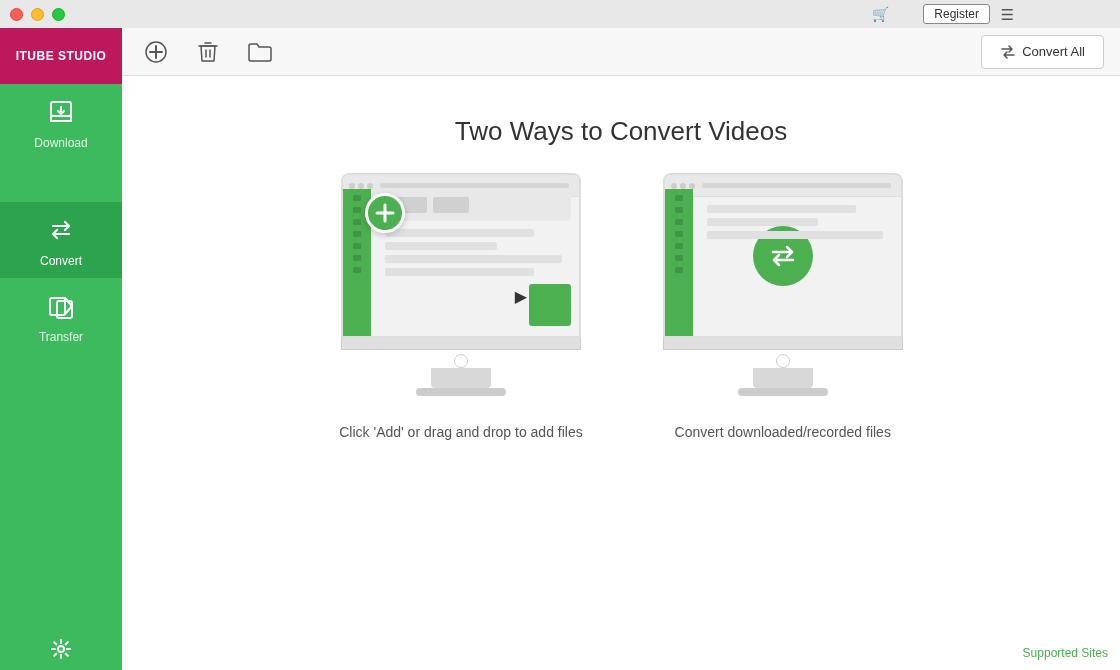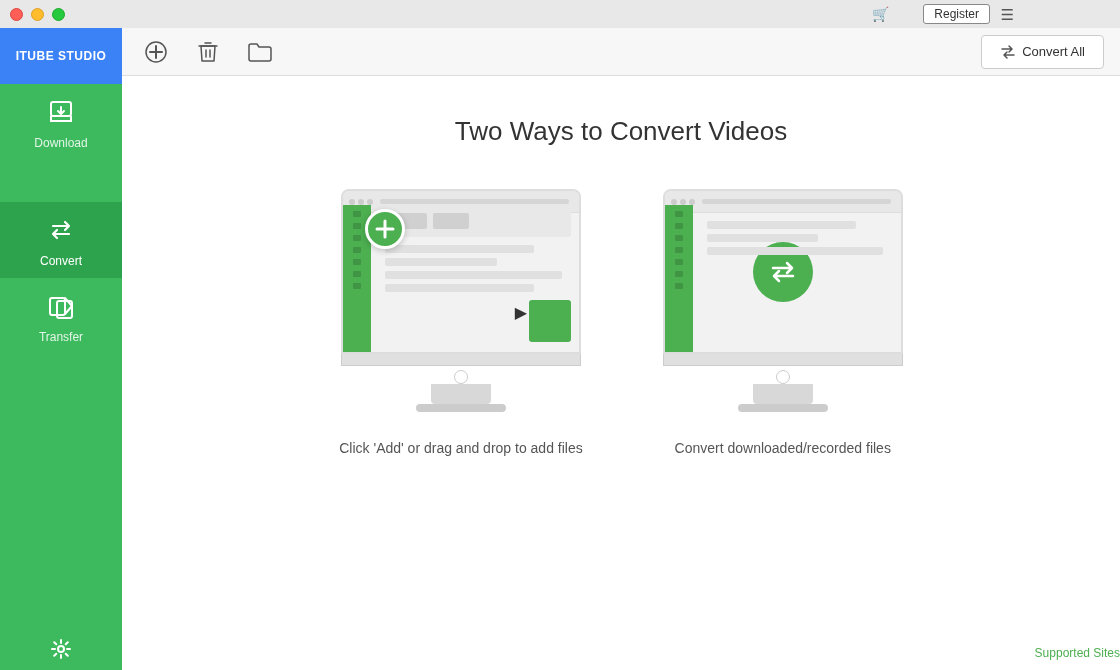--- a/index.html
+++ b/index.html
@@ -28,21 +28,21 @@
       width: 122px;
       background: #3dba5e;
       display: flex;
       flex-direction: column;
       align-items: center;
       padding-top: 0;
       flex-shrink: 0;
     }
     .sidebar-logo {
       width: 100%;
-      background: #3b82f6;
+      background: #be185d;
       display: flex;
       align-items: center;
       justify-content: center;
       height: 56px;
       color: white;
       font-size: 11px;
       font-weight: 700;
       letter-spacing: 0.5px;
     }
     .sidebar-logo span { font-size: 12px; }
@@ -114,21 +114,21 @@
       flex-direction: column;
       align-items: center;
       justify-content: flex-start;
       padding-top: 40px;
       position: relative;
     }
     .content-title {
       font-size: 26px;
       color: #333;
       font-weight: 400;
-      margin-bottom: 42px;
+      margin-bottom: 26px;
     }
 
     
     .cards-row {
       display: flex;
       gap: 80px;
       align-items: flex-start;
       justify-content: center;
     }
     .card {
@@ -242,21 +242,21 @@
       background: #4CAF50;
       display: flex; align-items: center; justify-content: center;
       color: white;
       font-size: 28px;
     }
 
     
     .supported-sites {
       position: absolute;
       bottom: 10px;
-      right: 0;
+      right: 12px;
       color: #4CAF50;
       font-size: 12px;
       cursor: pointer;
       text-decoration: none;
     }
 
     
     .sidebar-settings {
       width: 100%;
       display: flex;

